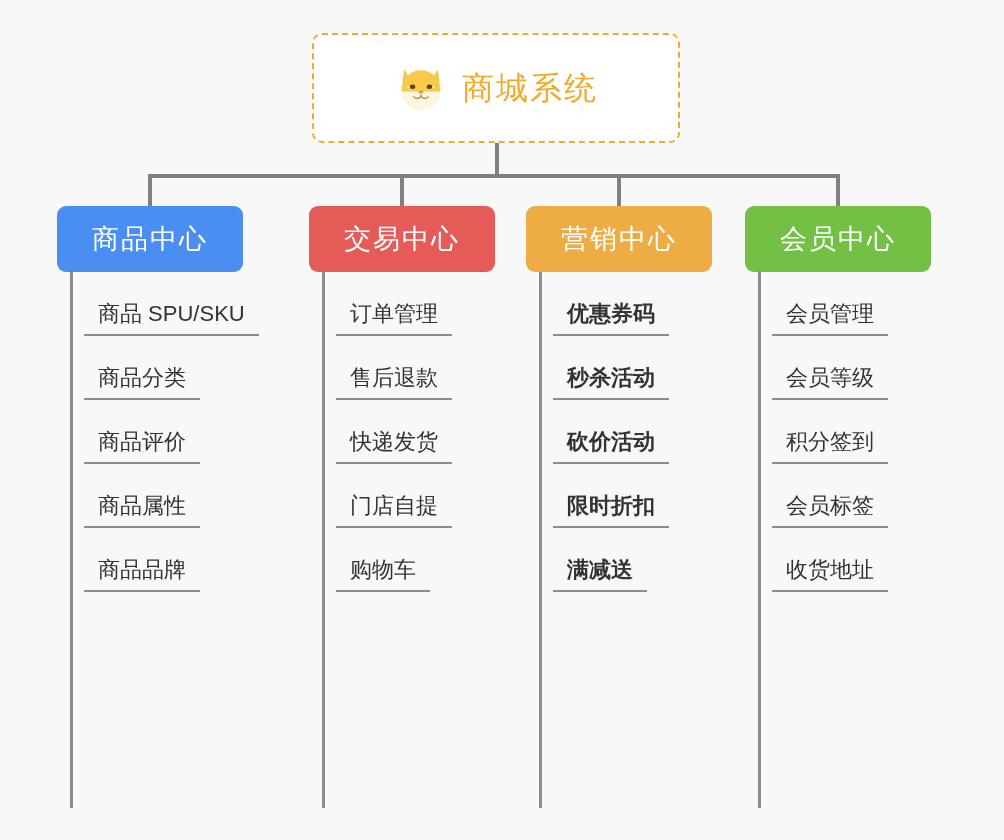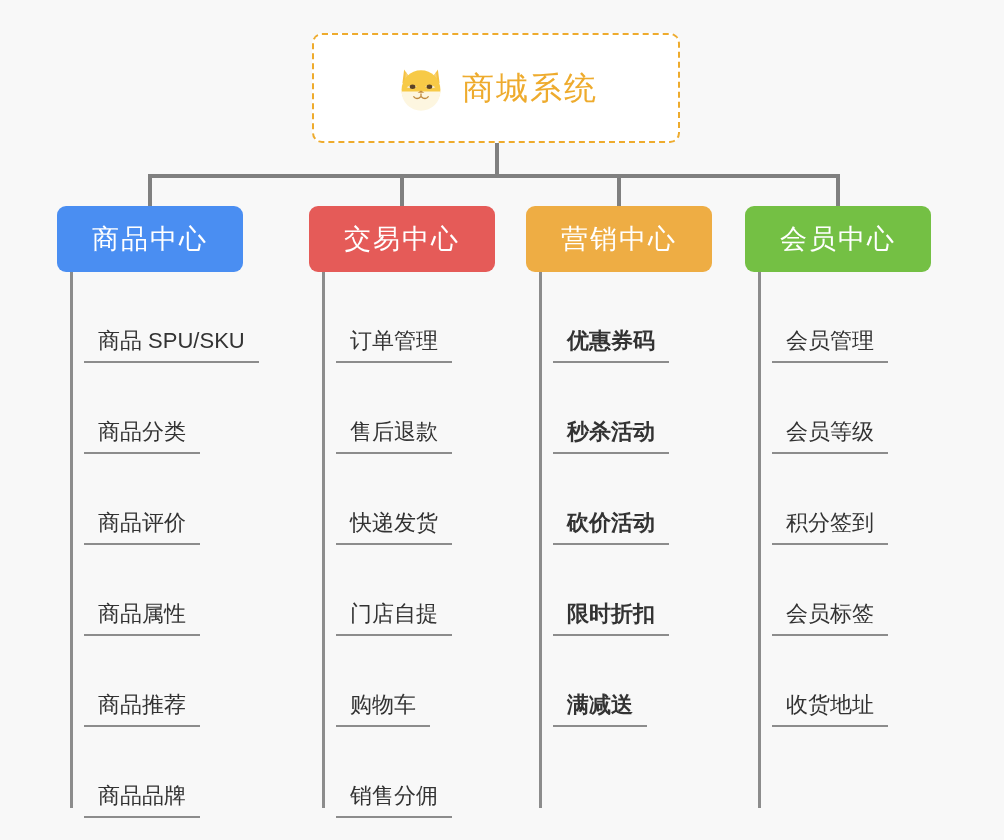--- a/index.html
+++ b/index.html
@@ -58,21 +58,21 @@
   }
   .spine{
     position:absolute;
     top:66px;
     width:3px;
     background:#8c8c8c;
   }
   .leaves{position:absolute;top:66px;left:0;}
   .leaf{
     position:relative;
-    height:91px;
+    height:64px;
     display:flex;
     align-items:flex-end;
     box-sizing:border-box;
   }
   .leaf-label{
     position:relative;
     display:inline-block;
     font-size:22px;
     color:#333333;
     line-height:1;
@@ -124,23 +124,20 @@
         <div class="leaf">
           <span class="leaf-label">商品分类</span>
         </div>
         <div class="leaf">
           <span class="leaf-label">商品评价</span>
         </div>
         <div class="leaf">
           <span class="leaf-label">商品属性</span>
         </div>
         <div class="leaf">
-          <span class="leaf-label">商品推荐</span>
-        </div>
-        <div class="leaf">
           <span class="leaf-label">商品品牌</span>
         </div>
       </div>
     </div>
     <div class="column" style="left: 309px;">
       <div class="col-head" style="background: rgb(229, 91, 88); text-align: center;">交易中心</div>
       <div class="spine" style="left: 13px; height: 536px;"></div>
       <div class="leaves" style="left: 13px;">
         <div class="leaf">
           <span class="leaf-label">订单管理</span>
@@ -150,23 +147,20 @@
         </div>
         <div class="leaf">
           <span class="leaf-label">快递发货</span>
         </div>
         <div class="leaf">
           <span class="leaf-label">门店自提</span>
         </div>
         <div class="leaf">
           <span class="leaf-label">购物车</span>
         </div>
-        <div class="leaf">
-          <span class="leaf-label">销售分佣</span>
-        </div>
       </div>
     </div>
     <div class="column" style="left: 526px;">
       <div class="col-head" style="background: rgb(238, 173, 68);">营销中心</div>
       <div class="spine" style="left: 13px; height: 536px;"></div>
       <div class="leaves" style="left: 13px; font-weight: bold;">
         <div class="leaf">
           <span class="leaf-label">优惠券码</span>
         </div>
         <div class="leaf">

